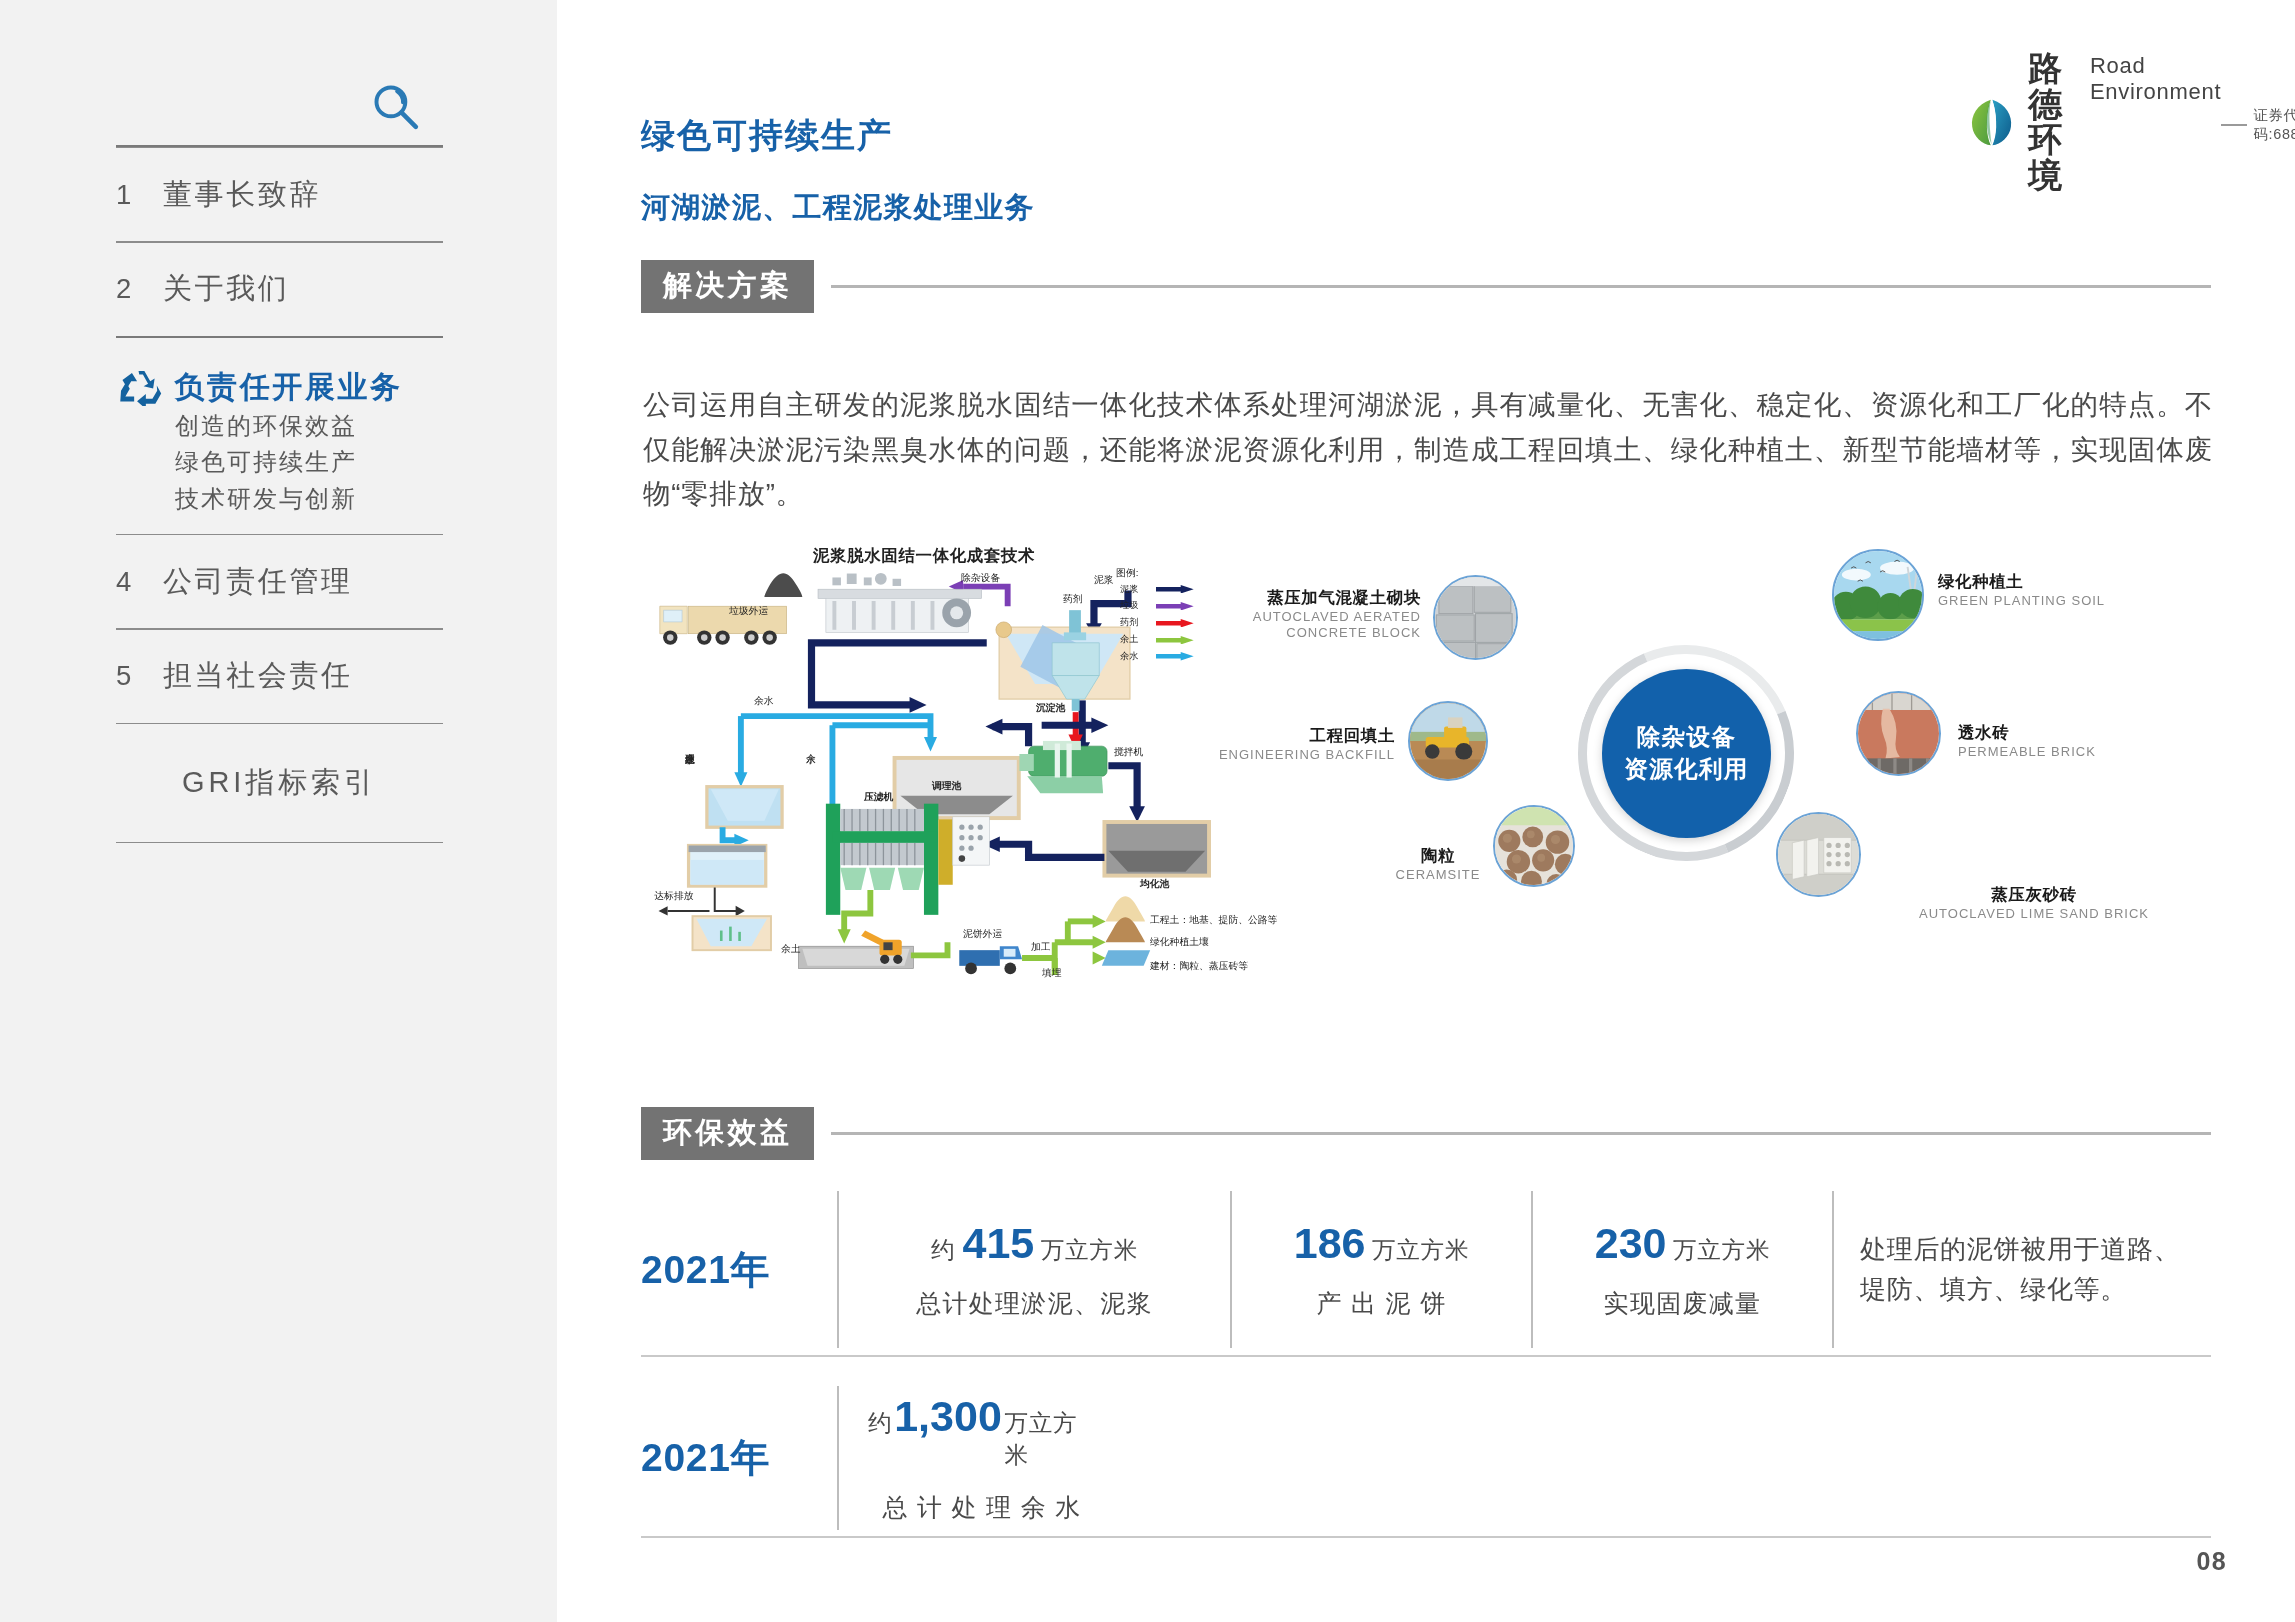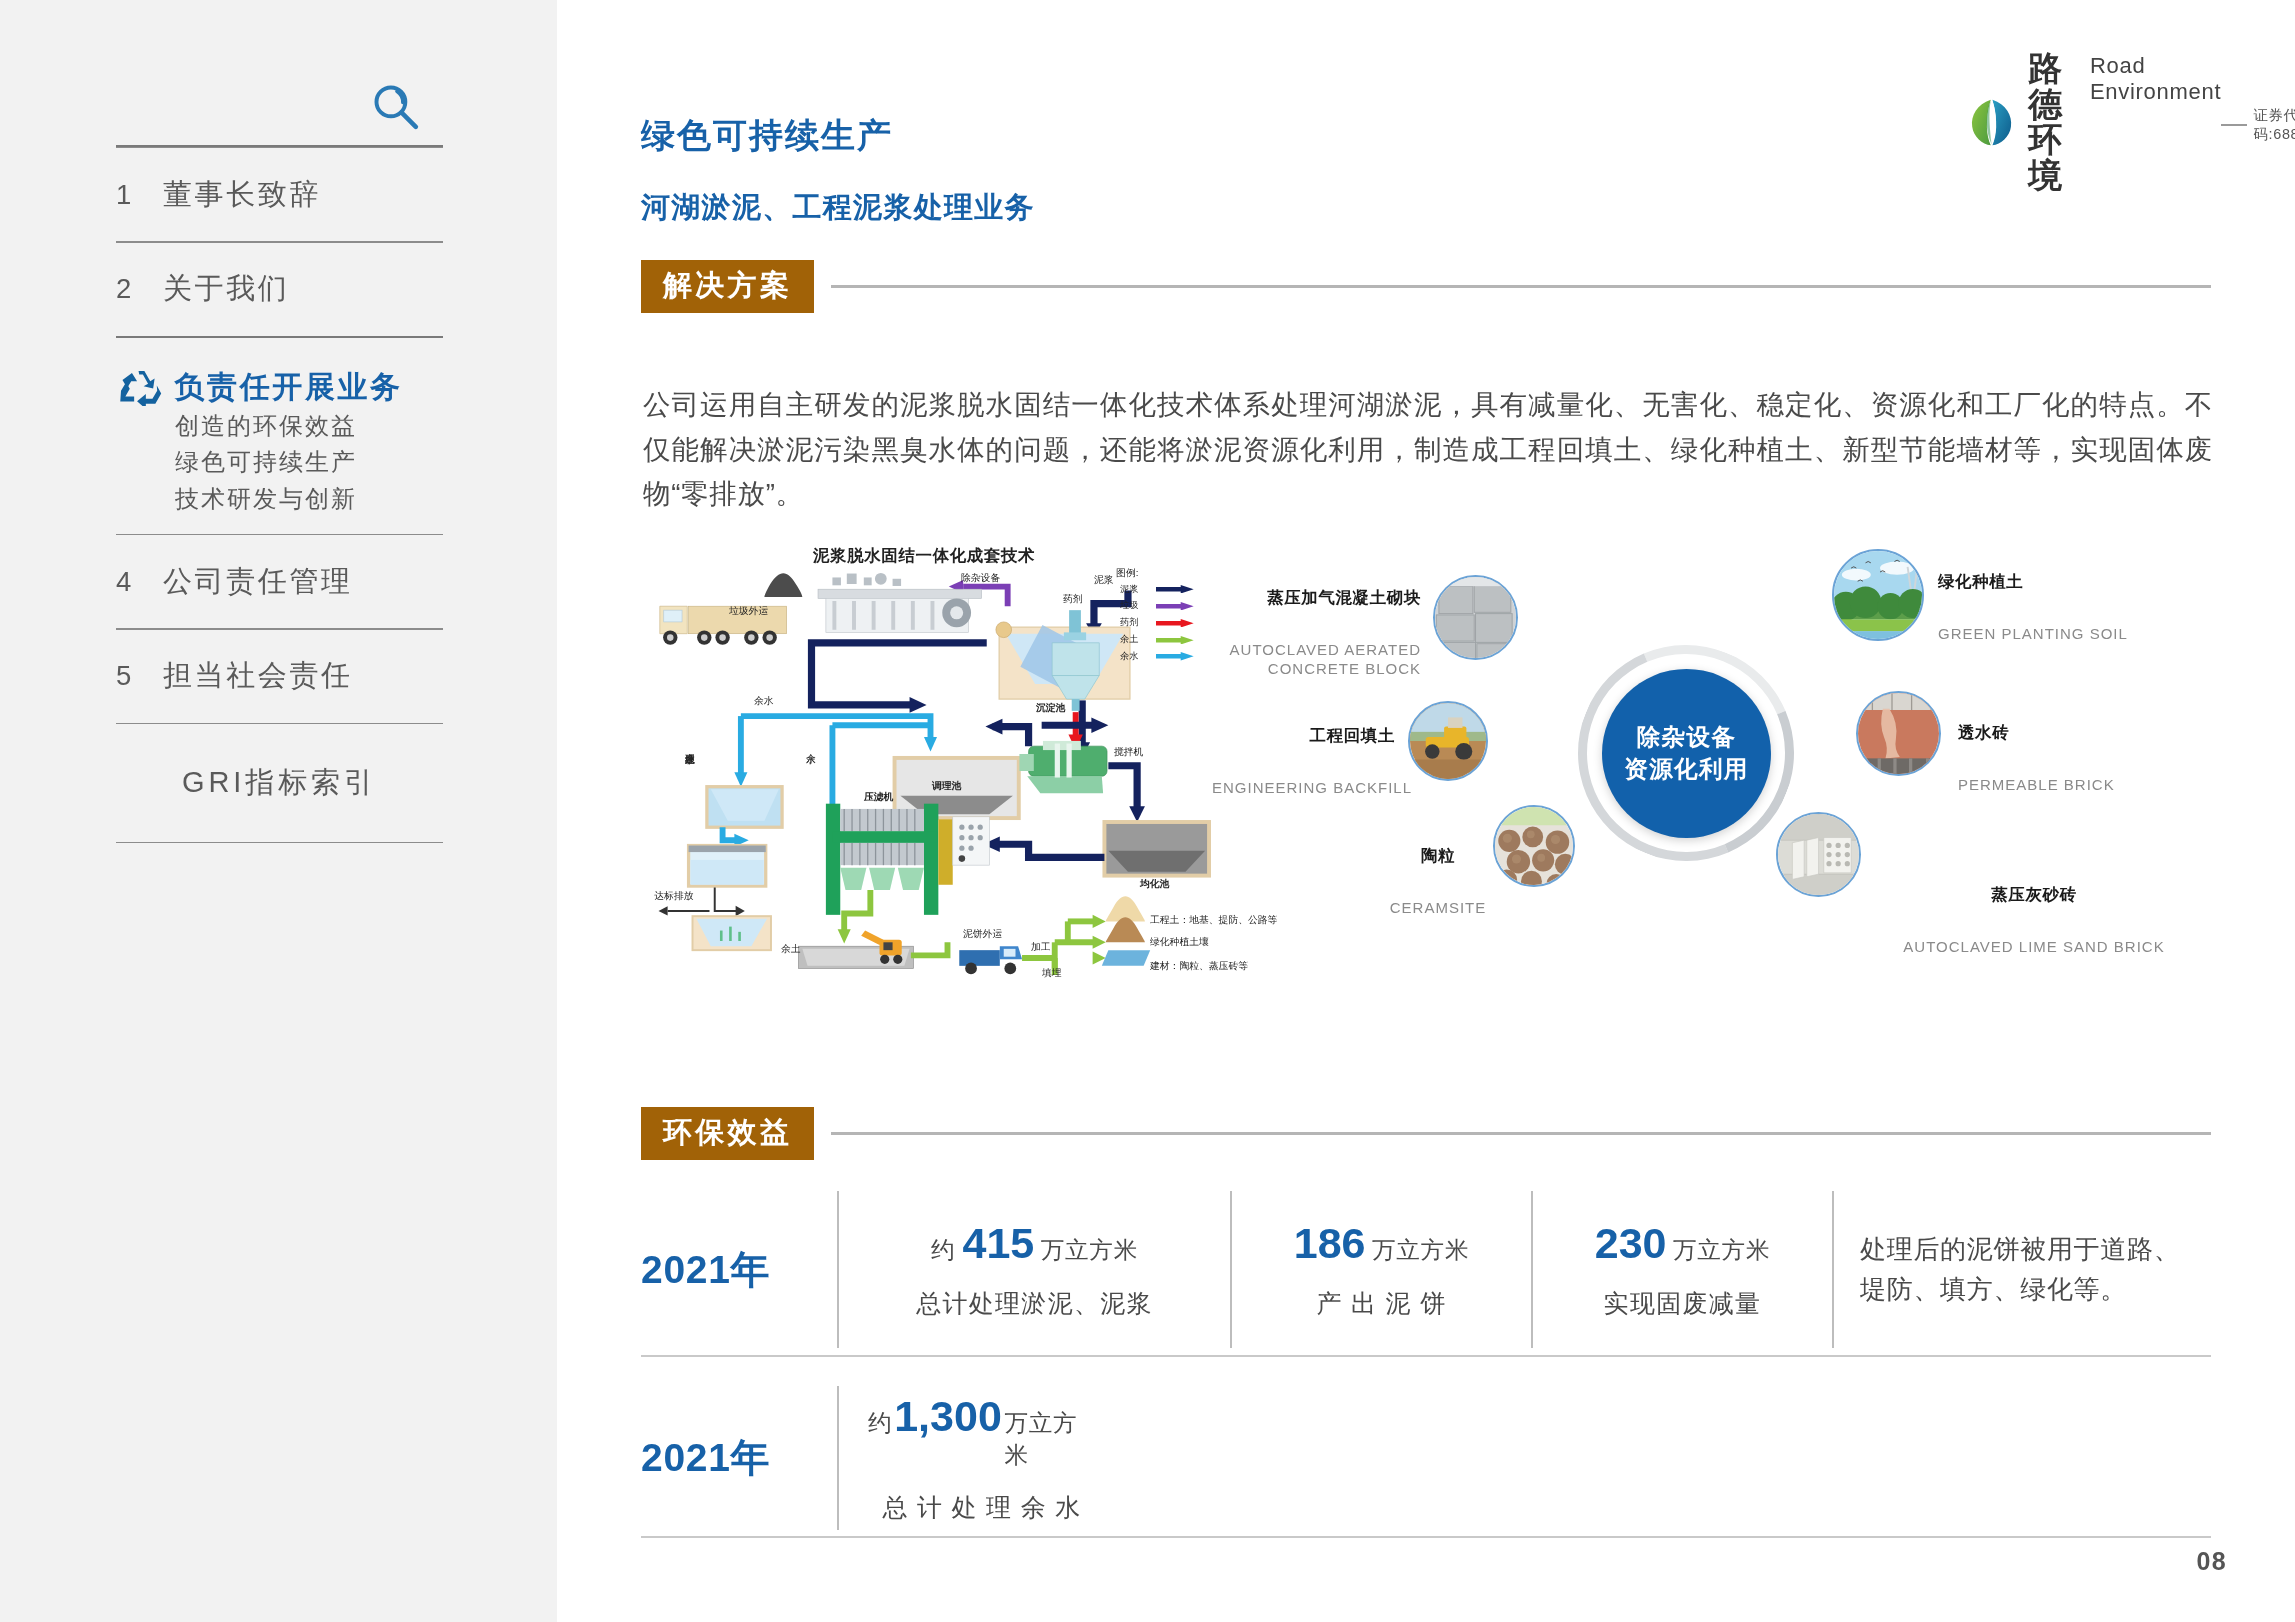--- a/index.html
+++ b/index.html
@@ -87,21 +87,21 @@
   }
   .page-sub{
     position:absolute; left:84px; top:188px;
     font-size:29px; font-weight:bold; color:#1761a8; letter-spacing:1.3px;
   }
 
   .sec-head{
     position:absolute; display:flex; align-items:center; width:1570px;
   }
   .sec-chip{
-    background:#a16207; color:#fff; font-size:29px; font-weight:bold;
+    background:#737373; color:#fff; font-size:29px; font-weight:bold;
     letter-spacing:3.3px; padding:11px 22px 13px 22px; line-height:1;
     white-space:nowrap;
   }
   .sec-line{
     flex:1; height:2.6px; background:#b5b5b5; margin-left:17px;
   }
 
   .body-para{
     position:absolute; left:86px; top:383px; width:1570px;
     font-size:27.5px; color:#4a4a4a; line-height:1.62; letter-spacing:0.7px;
@@ -159,23 +159,22 @@
     overflow:hidden;
   }
   .plabel{
     position:absolute; white-space:nowrap;
   }
   .plabel .cn{
     font-size:16.4px; font-weight:bold; color:#1a1a1a; letter-spacing:0.7px;
     display:block;
   }
   .plabel .en{
-    font-size:15px; color:#8a8a8a; letter-spacing:1px; display:block;
+    font-size:13px; color:#8a8a8a; letter-spacing:1px; display:block;
     line-height:1.25;
-    margin-top:32px;
   }
   .plabel.right{ text-align:left; }
   .plabel.left{ text-align:right; }
   .plabel.center{ text-align:center; }
 
   
   .stat-row{
     position:absolute; display:flex; align-items:stretch;
   }
   .stat-year{

